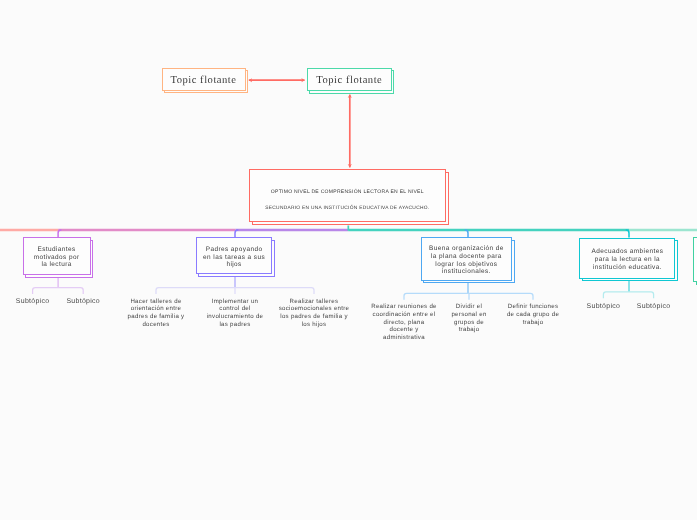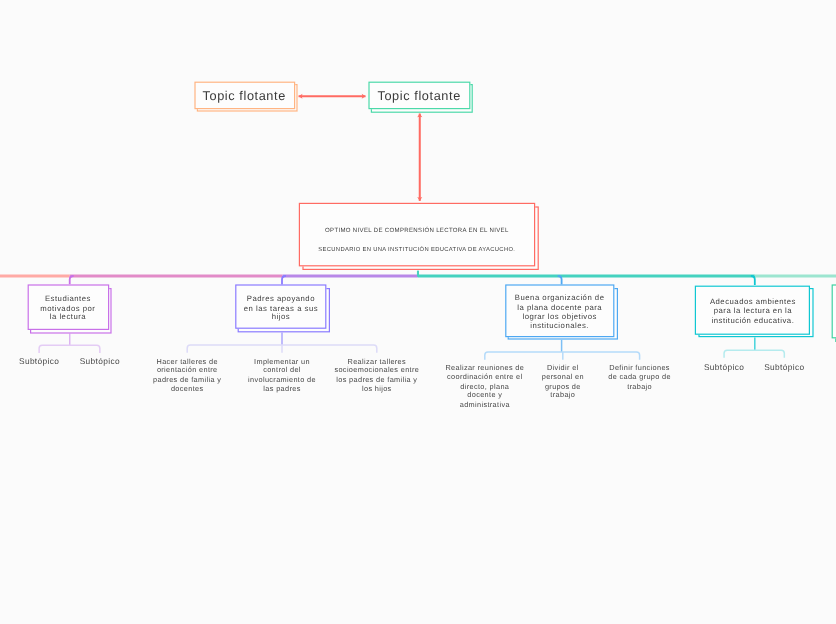--- a/index.html
+++ b/index.html
@@ -9,21 +9,21 @@
        -webkit-font-smoothing:antialiased;text-rendering:geometricPrecision;}
   #stage{position:relative;width:697px;height:520px;transform:translateZ(0);}
   svg#wires{position:absolute;left:0;top:0;width:697px;height:520px;overflow:visible;pointer-events:none;}
   .nodebox{position:absolute;box-sizing:border-box;background:#fdfdfd;z-index:3;
      display:flex;align-items:center;justify-content:center;}
   .ntxt{color:#3c3c3c;text-align:center;font-size:6.45px;letter-spacing:0.42px;line-height:7.78px;position:relative;top:1.6px;}
   .shbox{position:absolute;box-sizing:border-box;background:#fdfdfd;z-index:2;}
   .leaf{position:absolute;text-align:center;color:#474747;
         font-size:6.2px;letter-spacing:0.3px;line-height:7.4px;z-index:3;}
   .floatbox{position:absolute;box-sizing:border-box;background:#fdfdfd;z-index:3;
-     display:flex;align-items:center;justify-content:center;}
+     display:flex;align-items:center;justify-content:center;font-family:Liberation Serif, serif;}
   .ftxt{color:#3a3a3a;font-size:10.6px;letter-spacing:0.5px;position:relative;top:0.8px;}
   .centbox{position:absolute;box-sizing:border-box;background:#fdfdfd;z-index:3;}
   .ctxt{color:#3c3c3c;white-space:nowrap;position:absolute;left:0;right:0;text-align:center;}
   .ctxt.l1{font-size:5.05px;letter-spacing:0.27px;top:18.7px;}
   .ctxt.l2{font-size:4.85px;letter-spacing:0.285px;top:36.4px;}
 </style>
 </head>
 <body>
 
 <div id="stage">

